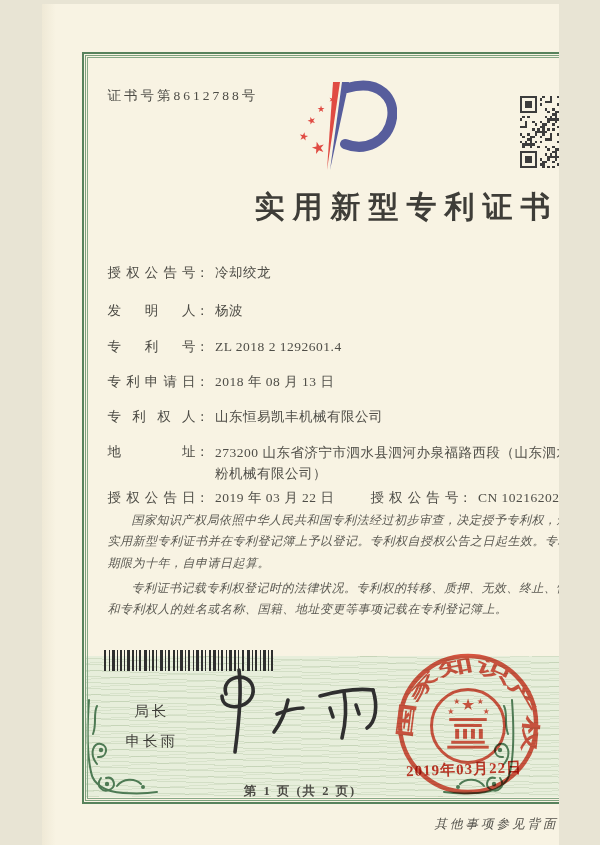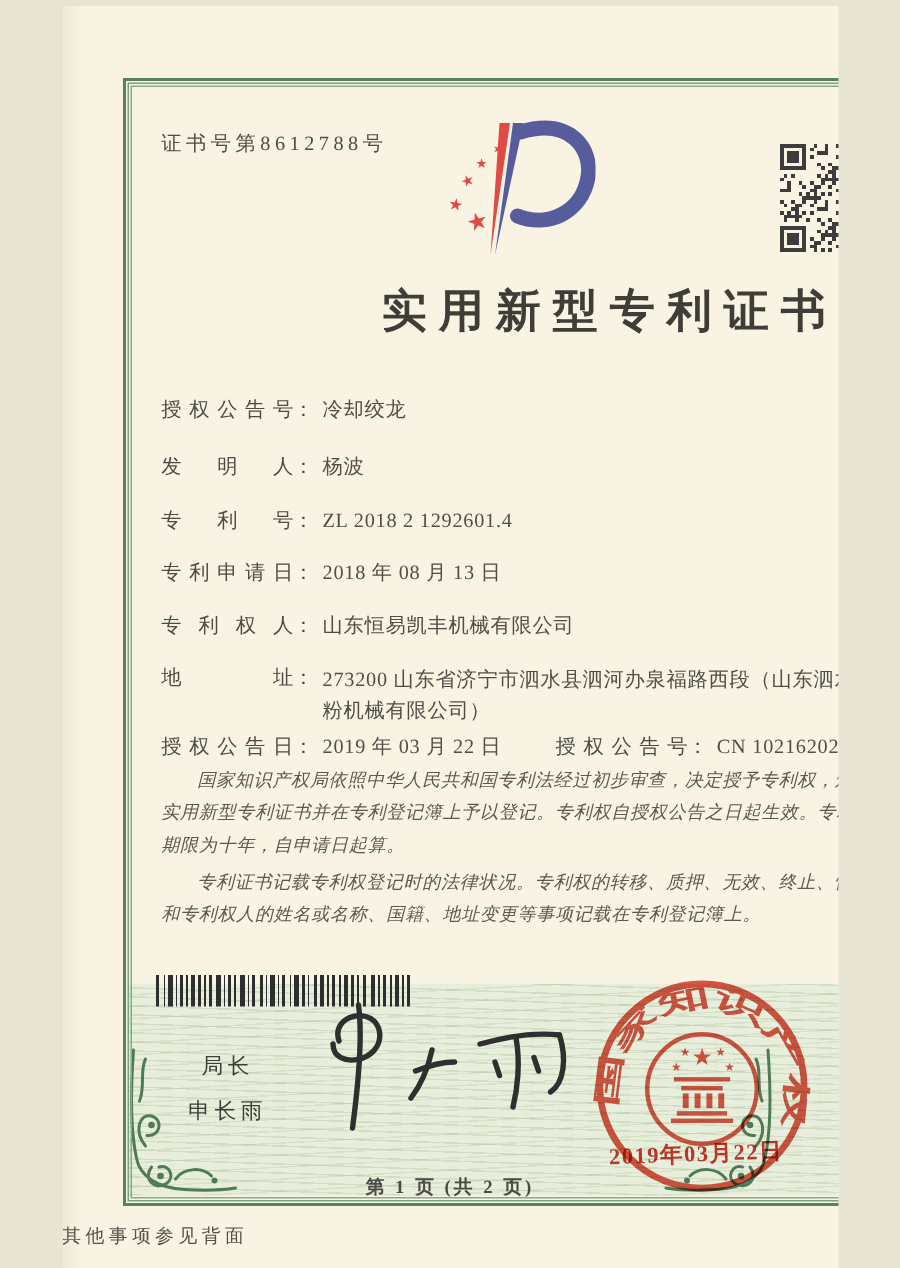--- a/index.html
+++ b/index.html
@@ -41,22 +41,22 @@
   .body-text p{margin:0 0 4px 0;text-indent:2em;letter-spacing:.5px;}
   .barcode{position:absolute;left:62px;top:646px;width:172px;height:21px;}
   .signoff{position:absolute;left:84px;top:692px;font-size:14.5px;letter-spacing:3px;color:#3f3e39;
     font-family:"Liberation Sans","DejaVu Sans",sans-serif;line-height:2.1;text-align:center;}
   .signature{position:absolute;left:150px;top:660px;width:210px;height:95px;}
   .seal{position:absolute;left:352px;top:645px;width:148px;height:148px;mix-blend-mode:multiply;opacity:.92;}
   .seal-date{position:absolute;left:364px;top:755px;width:180px;font-size:15px;font-weight:bold;
     color:#cf3a2c;letter-spacing:1px;transform:rotate(-2deg);mix-blend-mode:multiply;}
   .page-no{position:absolute;left:0;top:779px;width:100%;text-align:center;font-size:12.5px;
     letter-spacing:2px;color:#4c4b45;font-weight:bold;}
-  .back-note{position:absolute;left:0;top:812px;width:100%;text-align:left;font-size:12.5px;
-    letter-spacing:3px;color:#52514b;}
+  .back-note{position:absolute;left:0;top:812px;width:100%;text-align:right;font-size:12.5px;
+    letter-spacing:3px;color:#52514b;font-style:italic;}
 </style>
 </head>
 <body>
 
 <div class="page">
 
   <div class="band"></div>
 
   <svg class="corner bl" viewBox="0 0 78 104">
     <g fill="none" stroke="#4e7a54" stroke-width="2" stroke-linecap="round">

